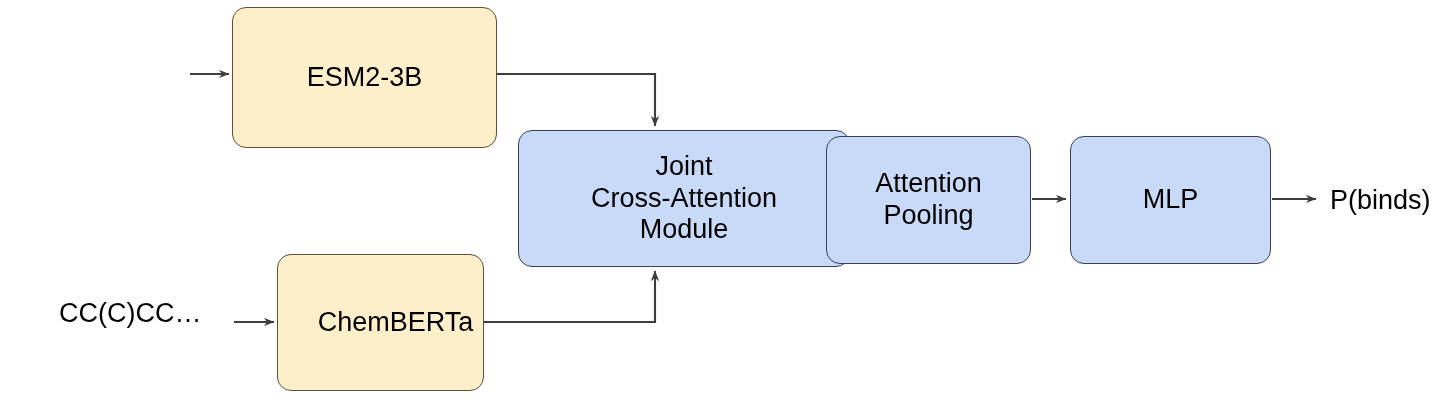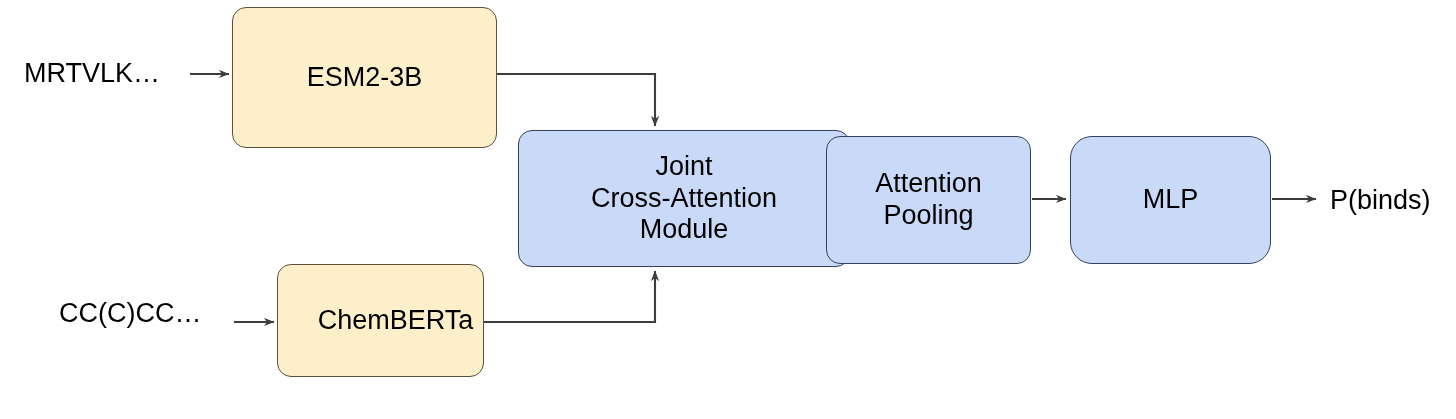--- a/index.html
+++ b/index.html
@@ -53,24 +53,24 @@
   }
   .io-text {
     position: absolute;
     font-size: 27px;
     color: #000000;
     white-space: nowrap;
     line-height: 1;
   }
   
   #node-esm        { left: 232px; top: 7px;   width: 265px; height: 141px; }
-  #node-chemberta  { left: 277px; top: 264px; width: 207px; height: 113px; padding-left: 30px; }
+  #node-chemberta  { left: 277px; top: 254px; width: 207px; height: 137px; padding-left: 30px; }
   #node-joint      { left: 518px; top: 130px; width: 332px; height: 137px; }
   #node-pooling    { left: 826px; top: 136px; width: 205px; height: 128px; }
-  #node-mlp        { left: 1070px; top: 136px; width: 201px; height: 128px; border-radius: 22px; }
+  #node-mlp        { left: 1070px; top: 136px; width: 201px; height: 128px; }
 
   #text-protein-input  { left: 24px;   top: 60px; }
   #text-smiles-input   { left: 59px;   top: 300px; }
   #text-output         { left: 1330px; top: 187px; text-align: right; }
 </style>
 </head>
 <body>
 
 <div id="canvas">
 
@@ -92,21 +92,20 @@
       <path d="M484,322 L655,322 L655,271" marker-end="url(#arrowhead)"></path>
 
       <path d="M795,199 L822,199" marker-end="url(#arrowhead)"></path>
 
       <path d="M1032,199 L1066,199" marker-end="url(#arrowhead)"></path>
 
       <path d="M1272,199 L1316,199" marker-end="url(#arrowhead)"></path>
     </g>
   </svg>
 
-  <div class="io-text" id="text-protein-input">MRTVLK…</div>
 
   <div class="io-text" id="text-smiles-input">CC(C)CC…</div>
 
   <div class="node node-yellow" id="node-esm">
     <span class="node-label">ESM2-3B</span>
   </div>
 
   <div class="node node-yellow" id="node-chemberta">
     <span class="node-label">ChemBERTa</span>
   </div>

